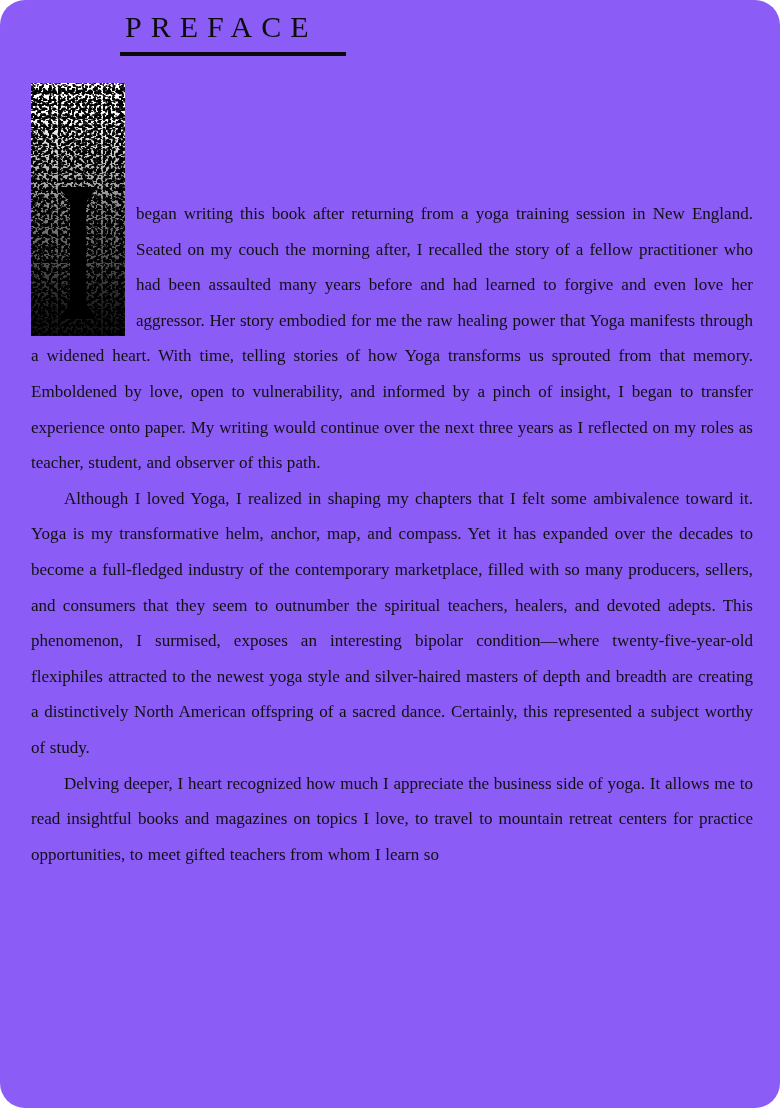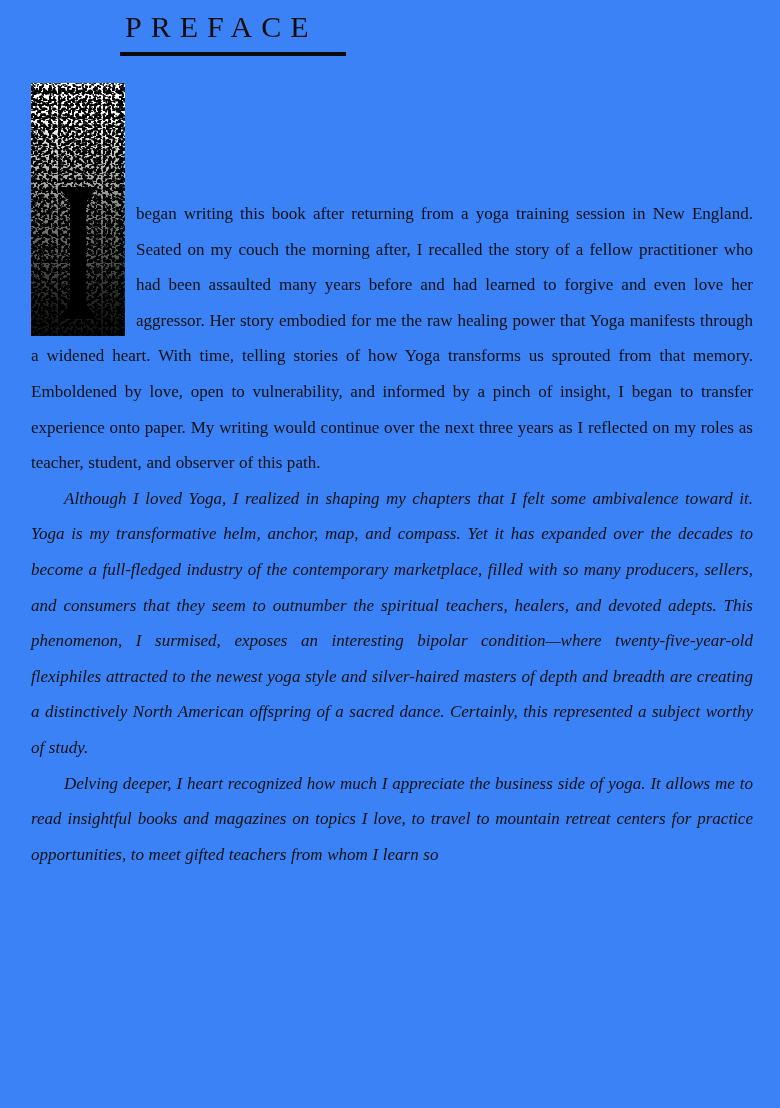--- a/index.html
+++ b/index.html
@@ -15,21 +15,22 @@
     overflow: hidden;
     font-family: "Liberation Serif", "DejaVu Serif", serif;
     color: #111111;
     position: relative;
   }
 
   .page {
     position: relative;
     width: 780px;
     height: 1108px;
-    background: #3b82f6;
+    background: #8b5cf6;
+    border-radius: 25px;
   }
 
   
   .heading-block {
     position: absolute;
     left: 120px;
     top: 8px;
     width: 240px;
   }
 
@@ -172,21 +173,20 @@
     height: 142px;
     shape-outside: margin-box;
   }
 
   .para.indented {
     text-indent: 33px;
   }
 
   .para + .para {
     margin-top: 0;
-    font-style: italic;
   }
 </style>
 </head>
 <body>
 
 <div class="page">
 
   <div class="heading-block">
     <h1 class="preface-title">PREFACE</h1>
     <div class="title-rule"></div>

